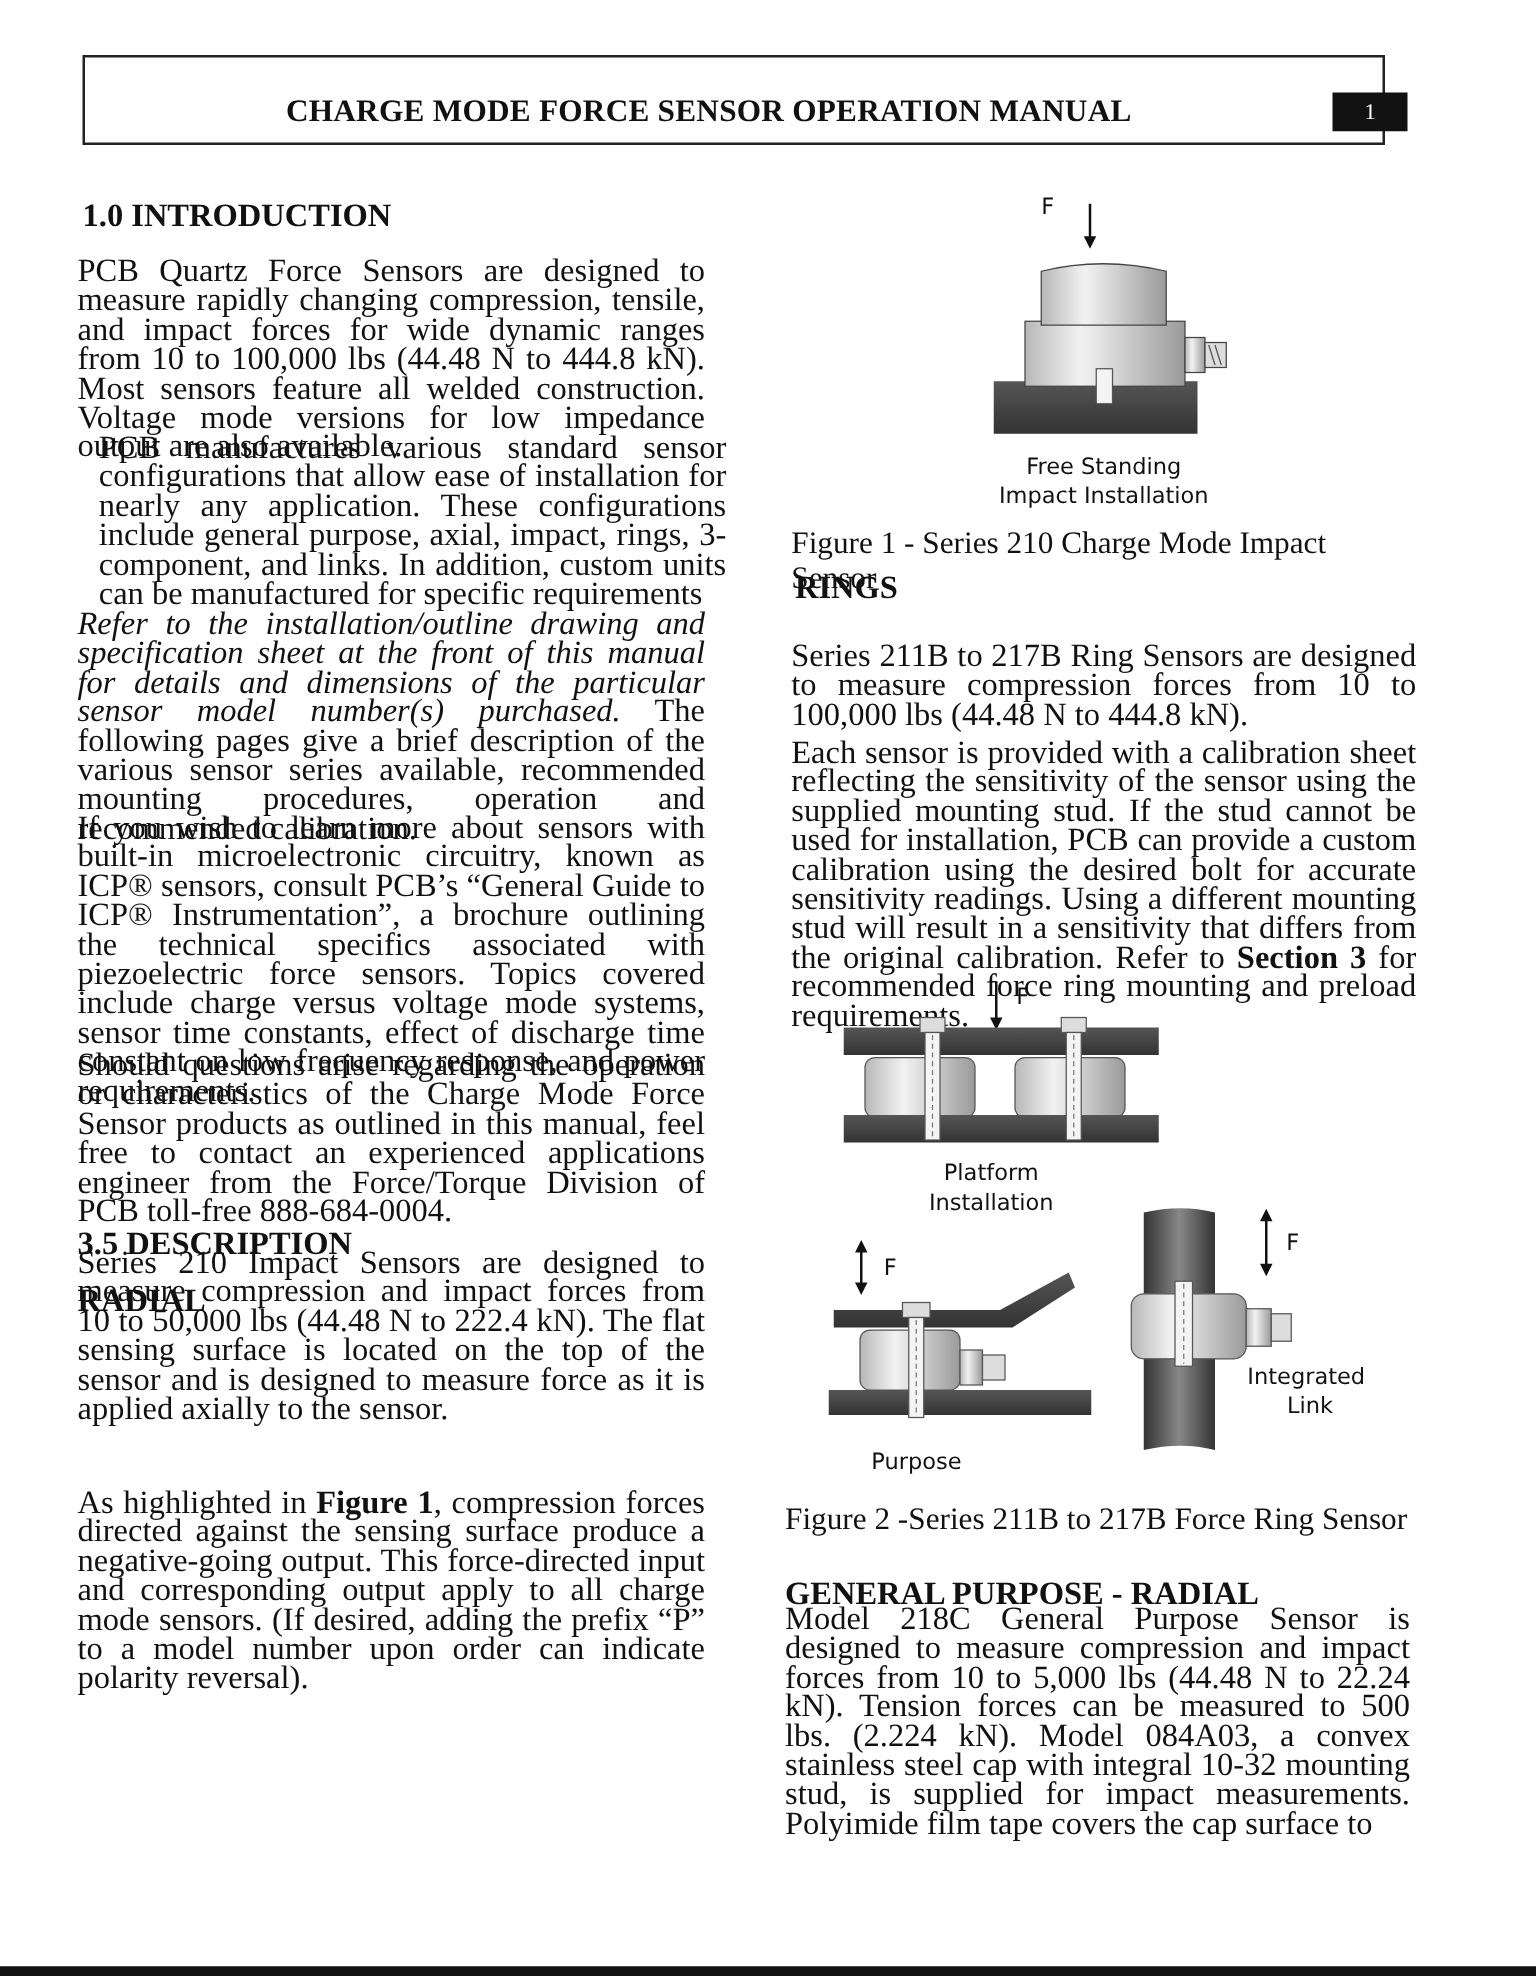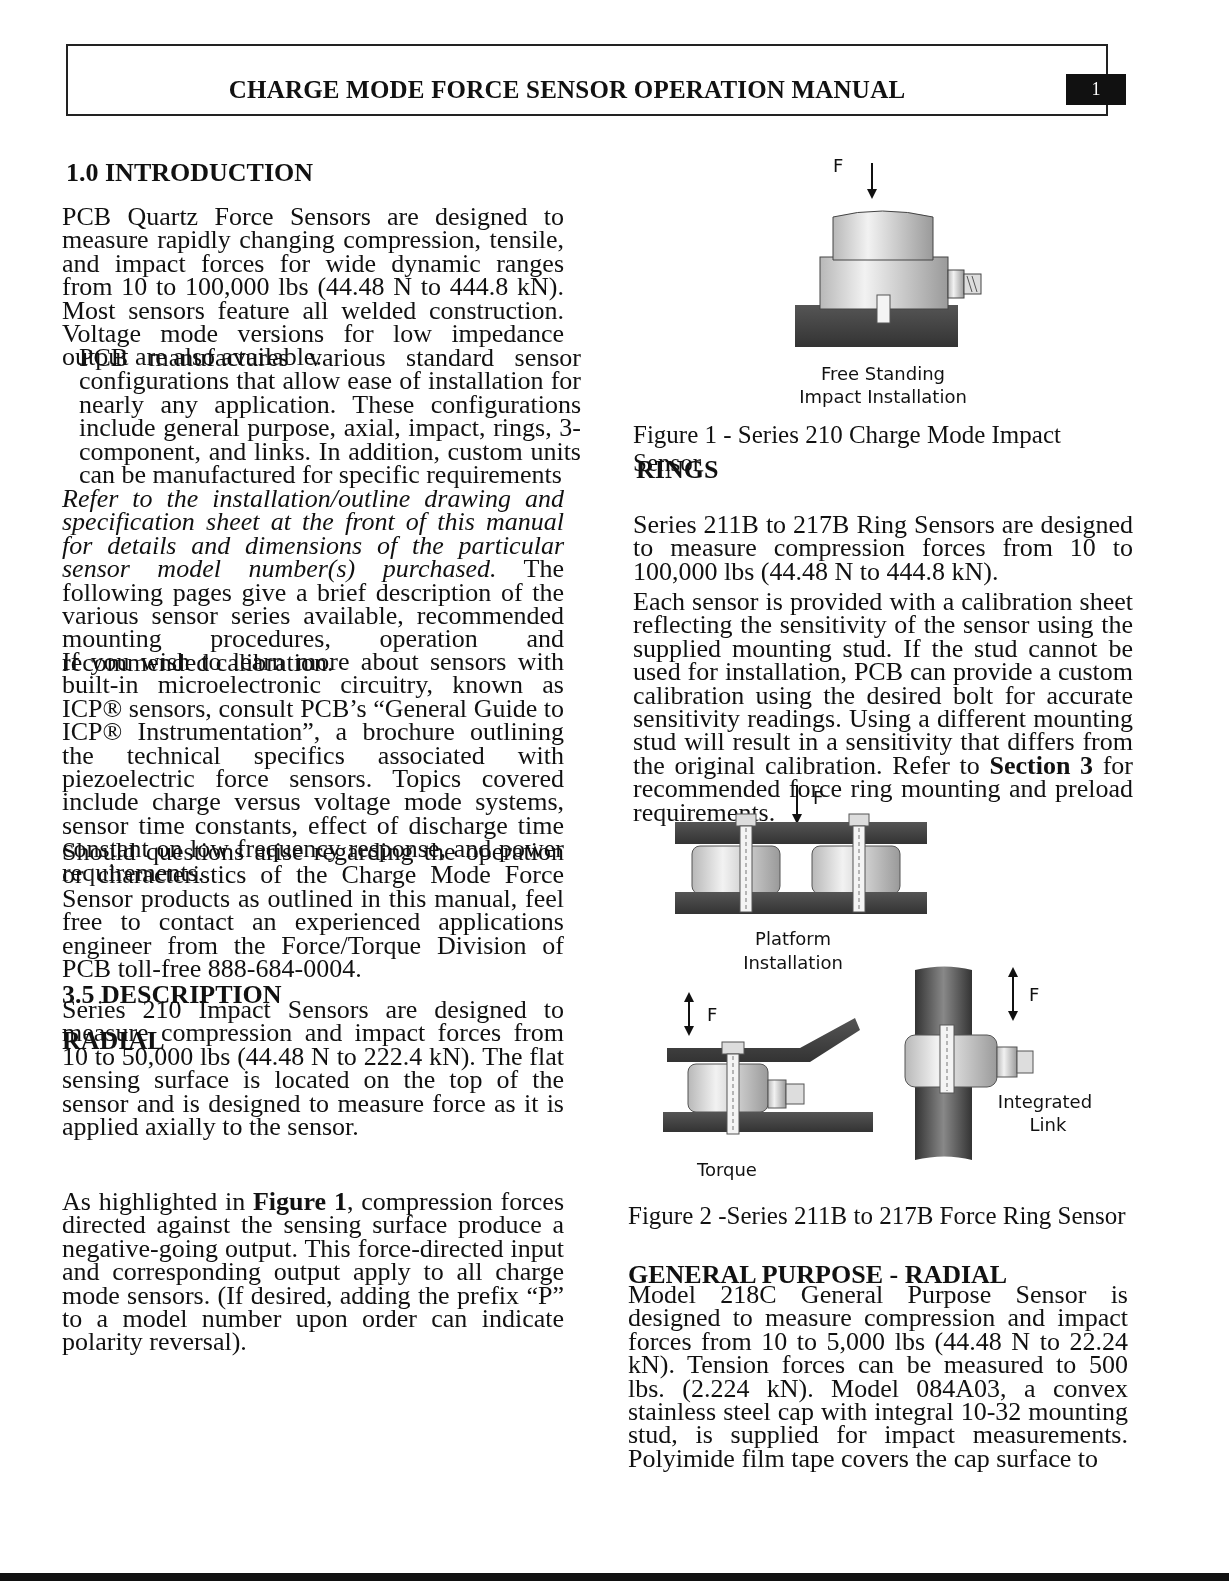--- a/index.html
+++ b/index.html
@@ -106,21 +106,21 @@
     <polygon points="7,58 140,58 195,28 200,40 150,72 7,72" fill="url(#dark)"></polygon>
     <rect x="28" y="74" width="80" height="48" rx="8" fill="url(#cyl)" stroke="#555"></rect>
     <rect x="108" y="90" width="18" height="28" fill="url(#cyl)" stroke="#555"></rect>
     <rect x="126" y="94" width="18" height="20" fill="#ddd" stroke="#555"></rect>
     <rect x="3" y="122" width="210" height="20" fill="url(#dark)"></rect>
     <rect x="62" y="52" width="22" height="12" fill="#ddd" stroke="#555"></rect>
     <rect x="67" y="64" width="12" height="80" fill="#f4f4f4" stroke="#555"></rect>
     <line x1="73" y1="66" x2="73" y2="142" stroke="#777" stroke-dasharray="4,3"></line>
   </svg>
   <div class="abs fig-label" style="left:707px; top:1003px;">F</div>
-  <div class="abs fig-label" style="left:697px; top:1158px;">Torque</div>
+  <div class="abs fig-label" style="left:697px; top:1158px;">Purpose</div>
 
   <svg style="left:900px; top:965px;" width="140" height="200" viewBox="0 0 140 200">
     <defs>
       <linearGradient id="rod" x1="0" x2="1" y1="0" y2="0">
         <stop offset="0" stop-color="#333"></stop>
           <stop offset="0.5" stop-color="#888"></stop>
           <stop offset="1" stop-color="#333"></stop>
       </linearGradient>
     </defs>
     <path d="M15,5 Q45,-2 72,5 L72,195 Q45,188 15,195 Z" fill="url(#rod)"></path>

